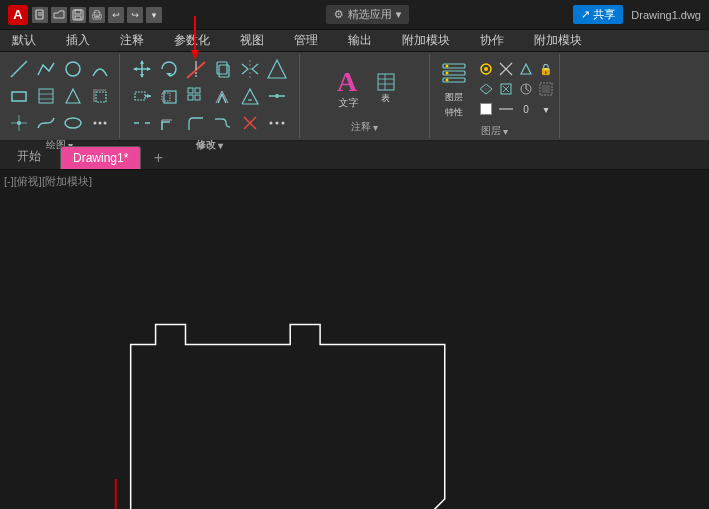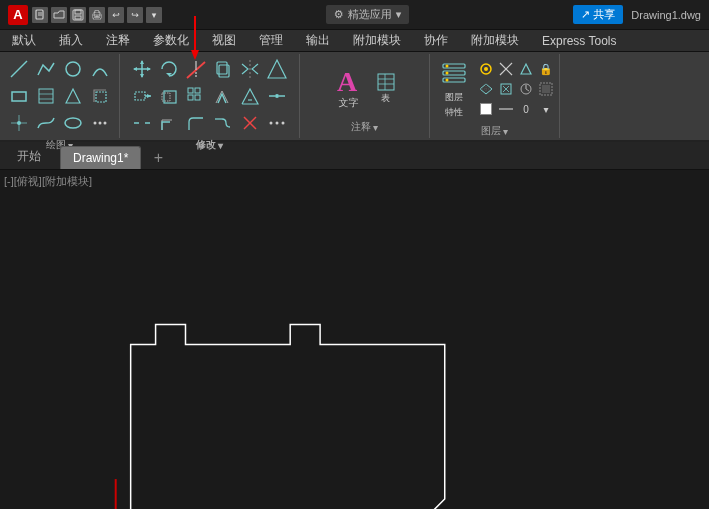--- a/index.html
+++ b/index.html
@@ -67,21 +67,21 @@
     #title-filename { font-size: 11px; color: #bbb; }
 
     
     #menu-bar {
       background: #2d2d2d;
       height: 22px;
       display: flex;
       align-items: center;
       padding: 0 4px;
       border-bottom: 1px solid #111;
-      gap: 7px;
+      gap: 14px;
     }
     .menu-item {
       padding: 2px 8px;
       font-size: 12px;
       color: #ccc;
       cursor: pointer;
       border-radius: 2px;
     }
 
     
@@ -220,21 +220,21 @@
     .tab {
       padding: 4px 12px;
       font-size: 12px;
       cursor: pointer;
       border-radius: 3px 3px 0 0;
       border: 1px solid transparent;
       border-bottom: none;
       color: #aaa;
     }
     .tab.active {
-      background: #737373;
+      background: #ec4899;
       color: #fff;
       border-color: #555;
     }
     .tab-new {
       width: 22px; height: 22px;
       display: flex; align-items: center; justify-content: center;
       color: #888;
       cursor: pointer;
       font-size: 16px;
     }
@@ -324,21 +324,20 @@
   <div class="menu-item">默认</div>
   <div class="menu-item">插入</div>
   <div class="menu-item">注释</div>
   <div class="menu-item">参数化</div>
   <div class="menu-item">视图</div>
   <div class="menu-item">管理</div>
   <div class="menu-item">输出</div>
   <div class="menu-item">附加模块</div>
   <div class="menu-item">协作</div>
   <div class="menu-item">附加模块</div>
-  <div class="menu-item">Express Tools</div>
 </div>
 
 <div id="ribbon">
 
   <div class="ribbon-group draw-group">
     <div class="ribbon-group-content draw-content">
 
       <div class="draw-cell" title="直线">
         <svg width="20" height="20" viewBox="0 0 20 20">
             <line x1="2" y1="18" x2="18" y2="2" stroke="#7cc" stroke-width="1.5"></line>

